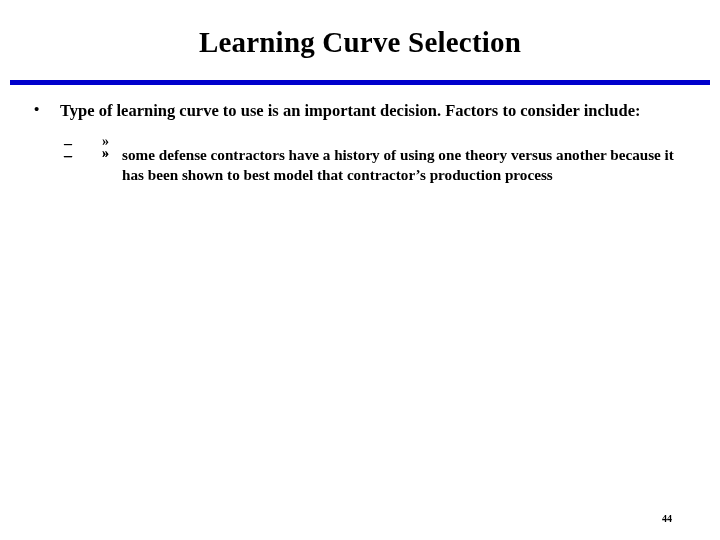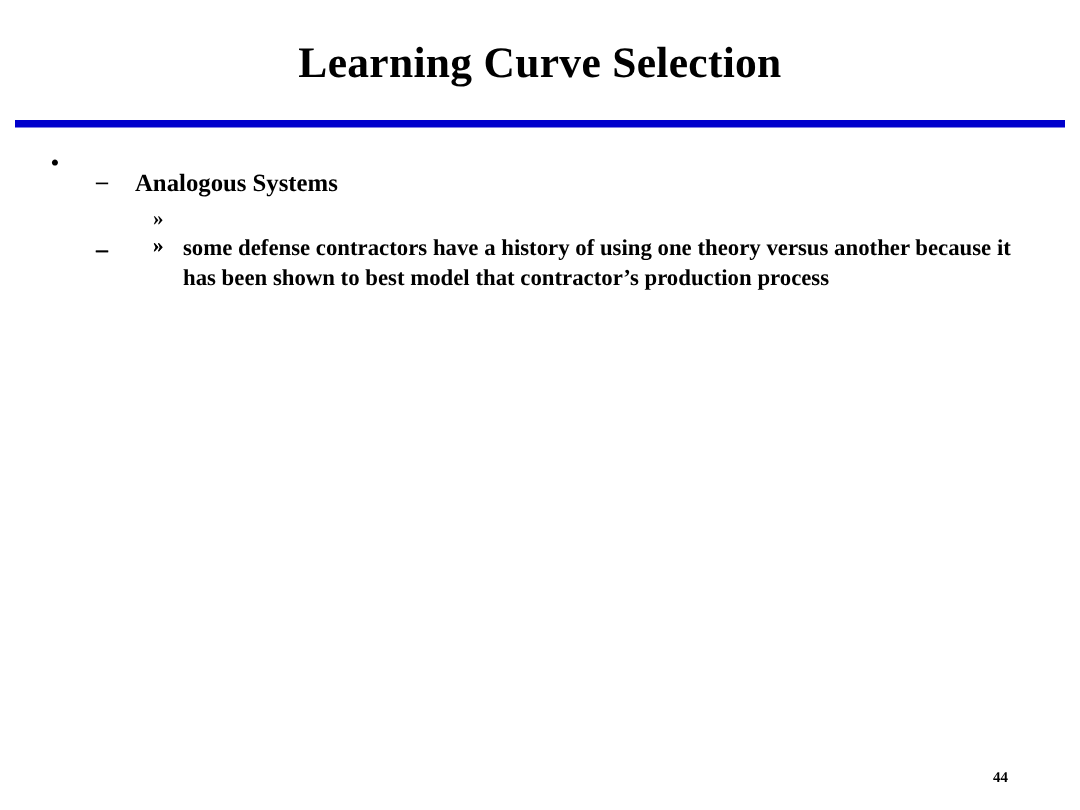--- a/index.html
+++ b/index.html
@@ -117,25 +117,25 @@
 <div class="slide">
 
   <div class="slide-title">Learning Curve Selection</div>
 
   <div class="title-rule"></div>
 
   <div class="body-area">
 
     <div class="lvl1">
       <span class="bullet">•</span>
+      <span>Type of learning curve to use is an important decision.  Factors to consider include:</span>
     </div>
 
     <div class="lvl2">
       <span class="bullet">–</span>
-      <span>Analogous Systems</span>
     </div>
 
     <div class="lvl3">
       <span class="bullet">»</span>
     </div>
 
     <div class="lvl2 gap-lg">
       <span class="bullet">–</span>
     </div>
 

